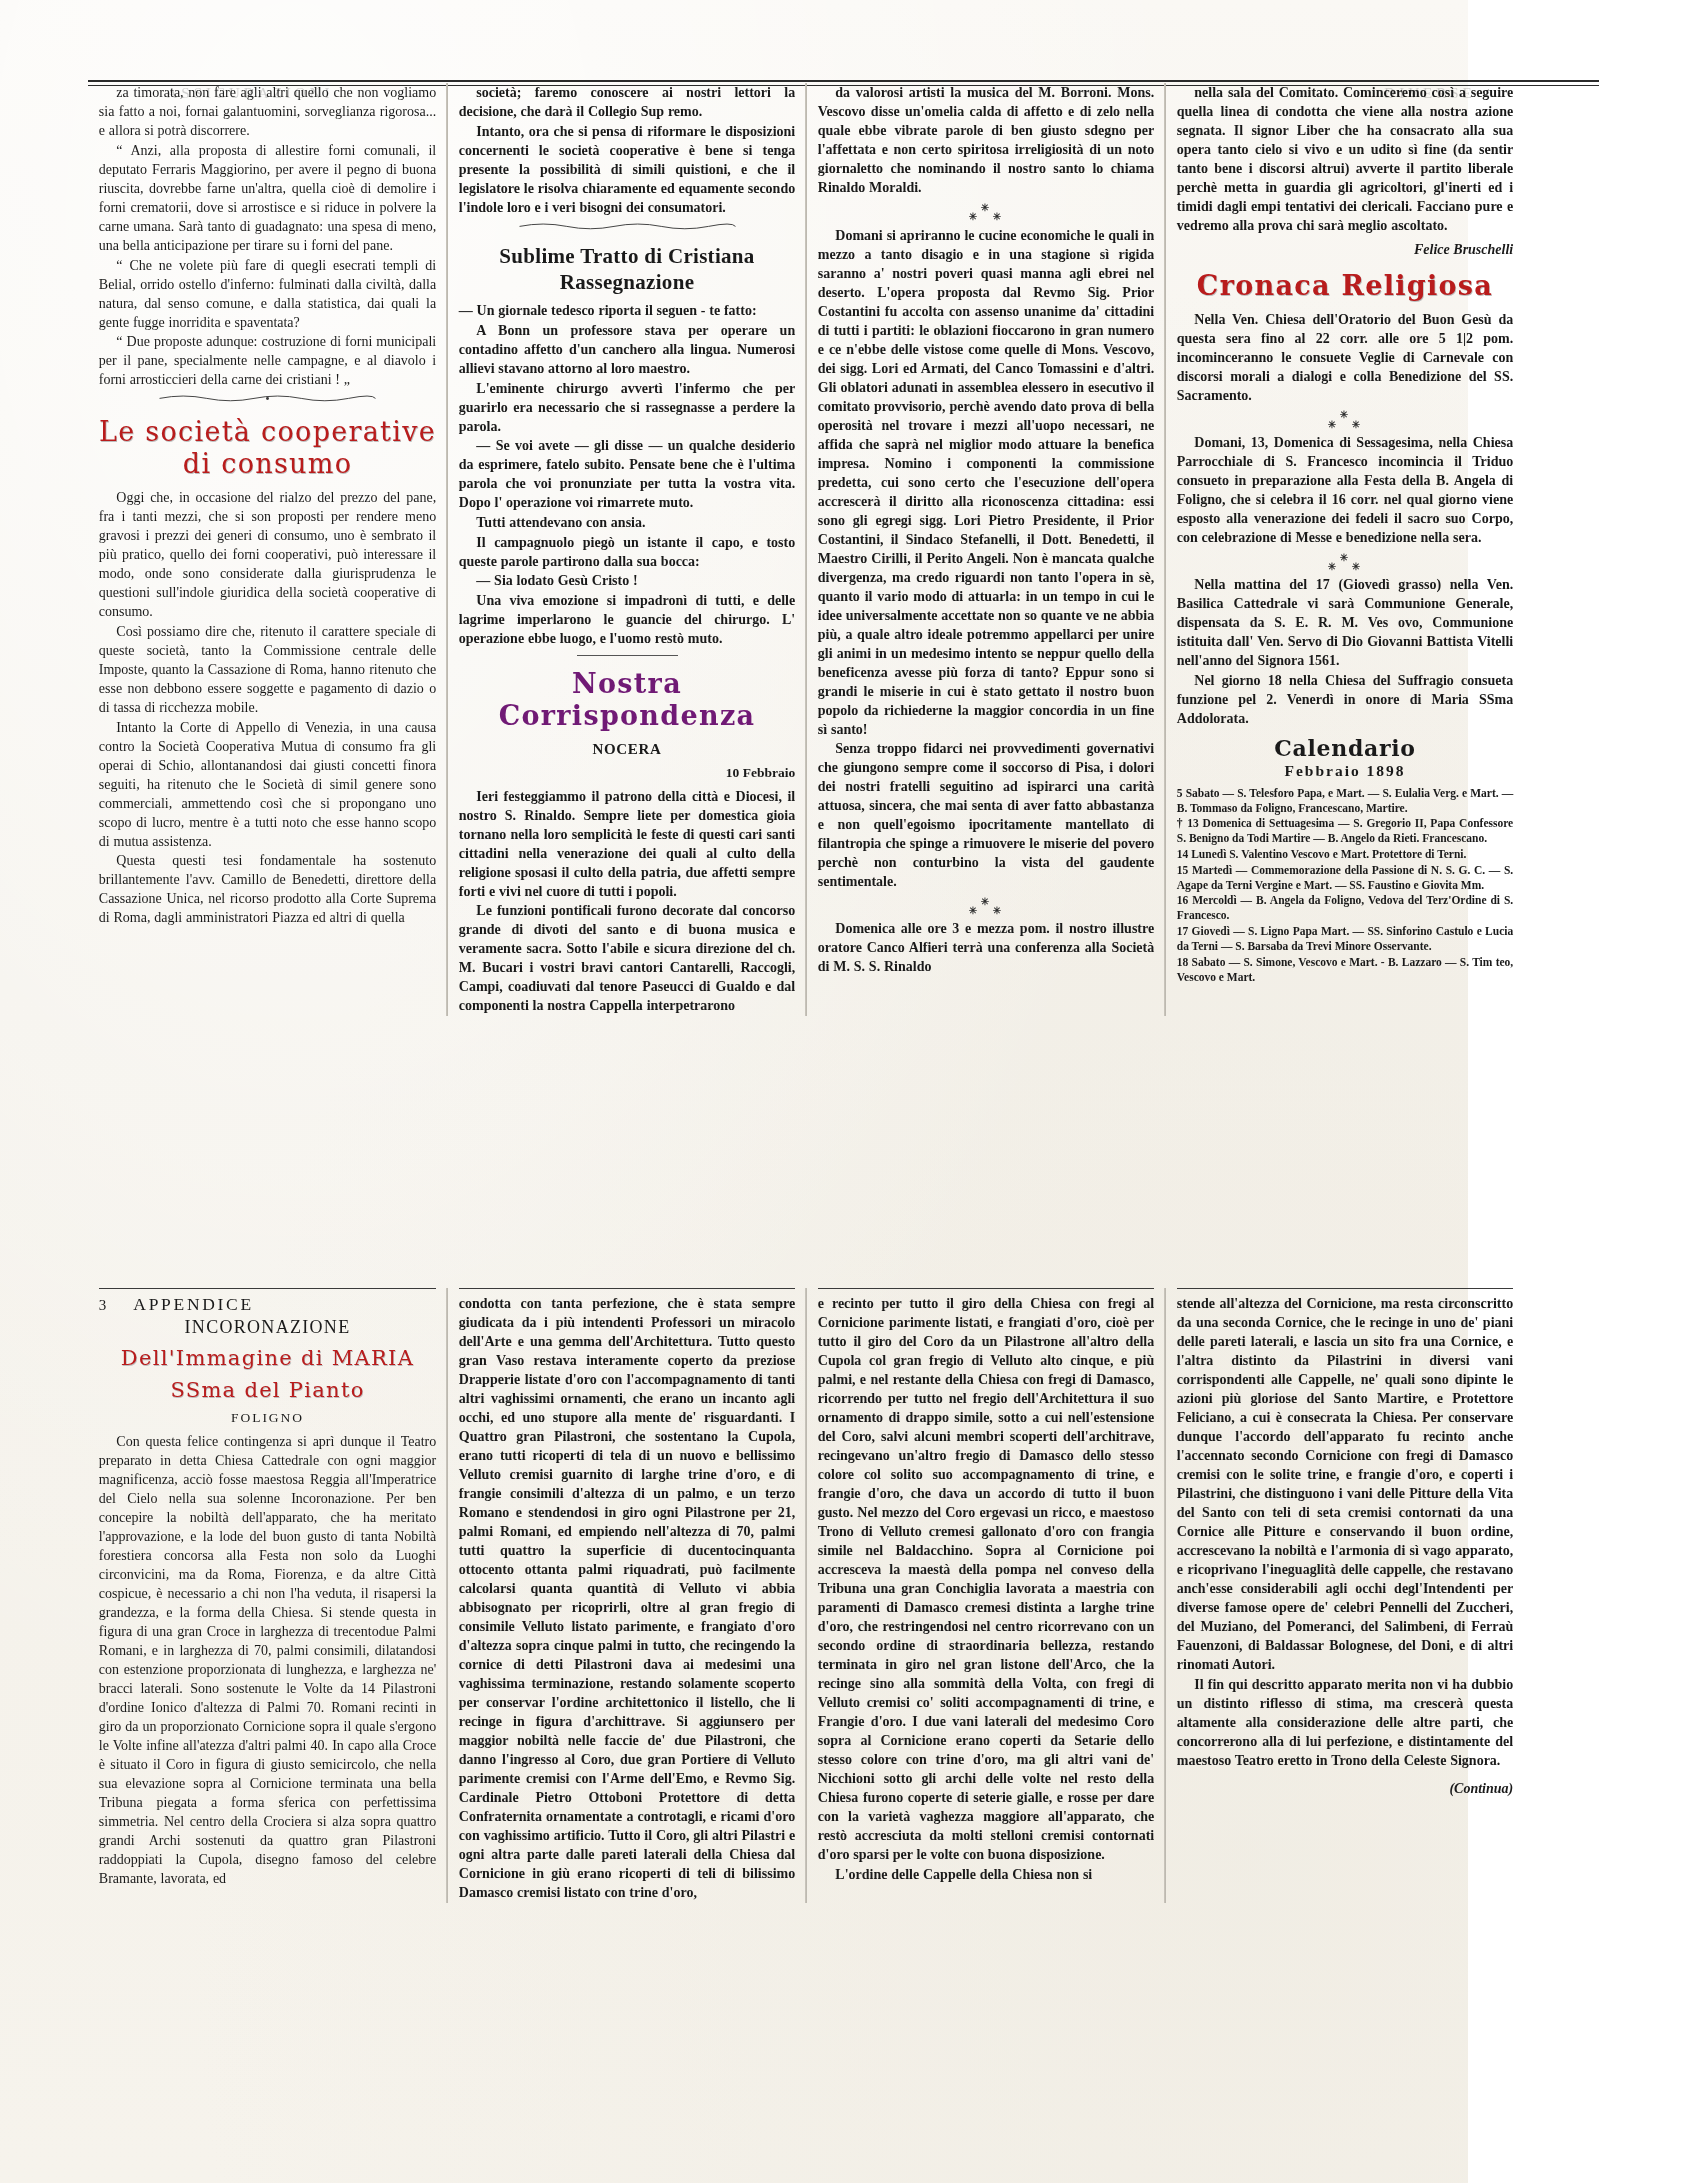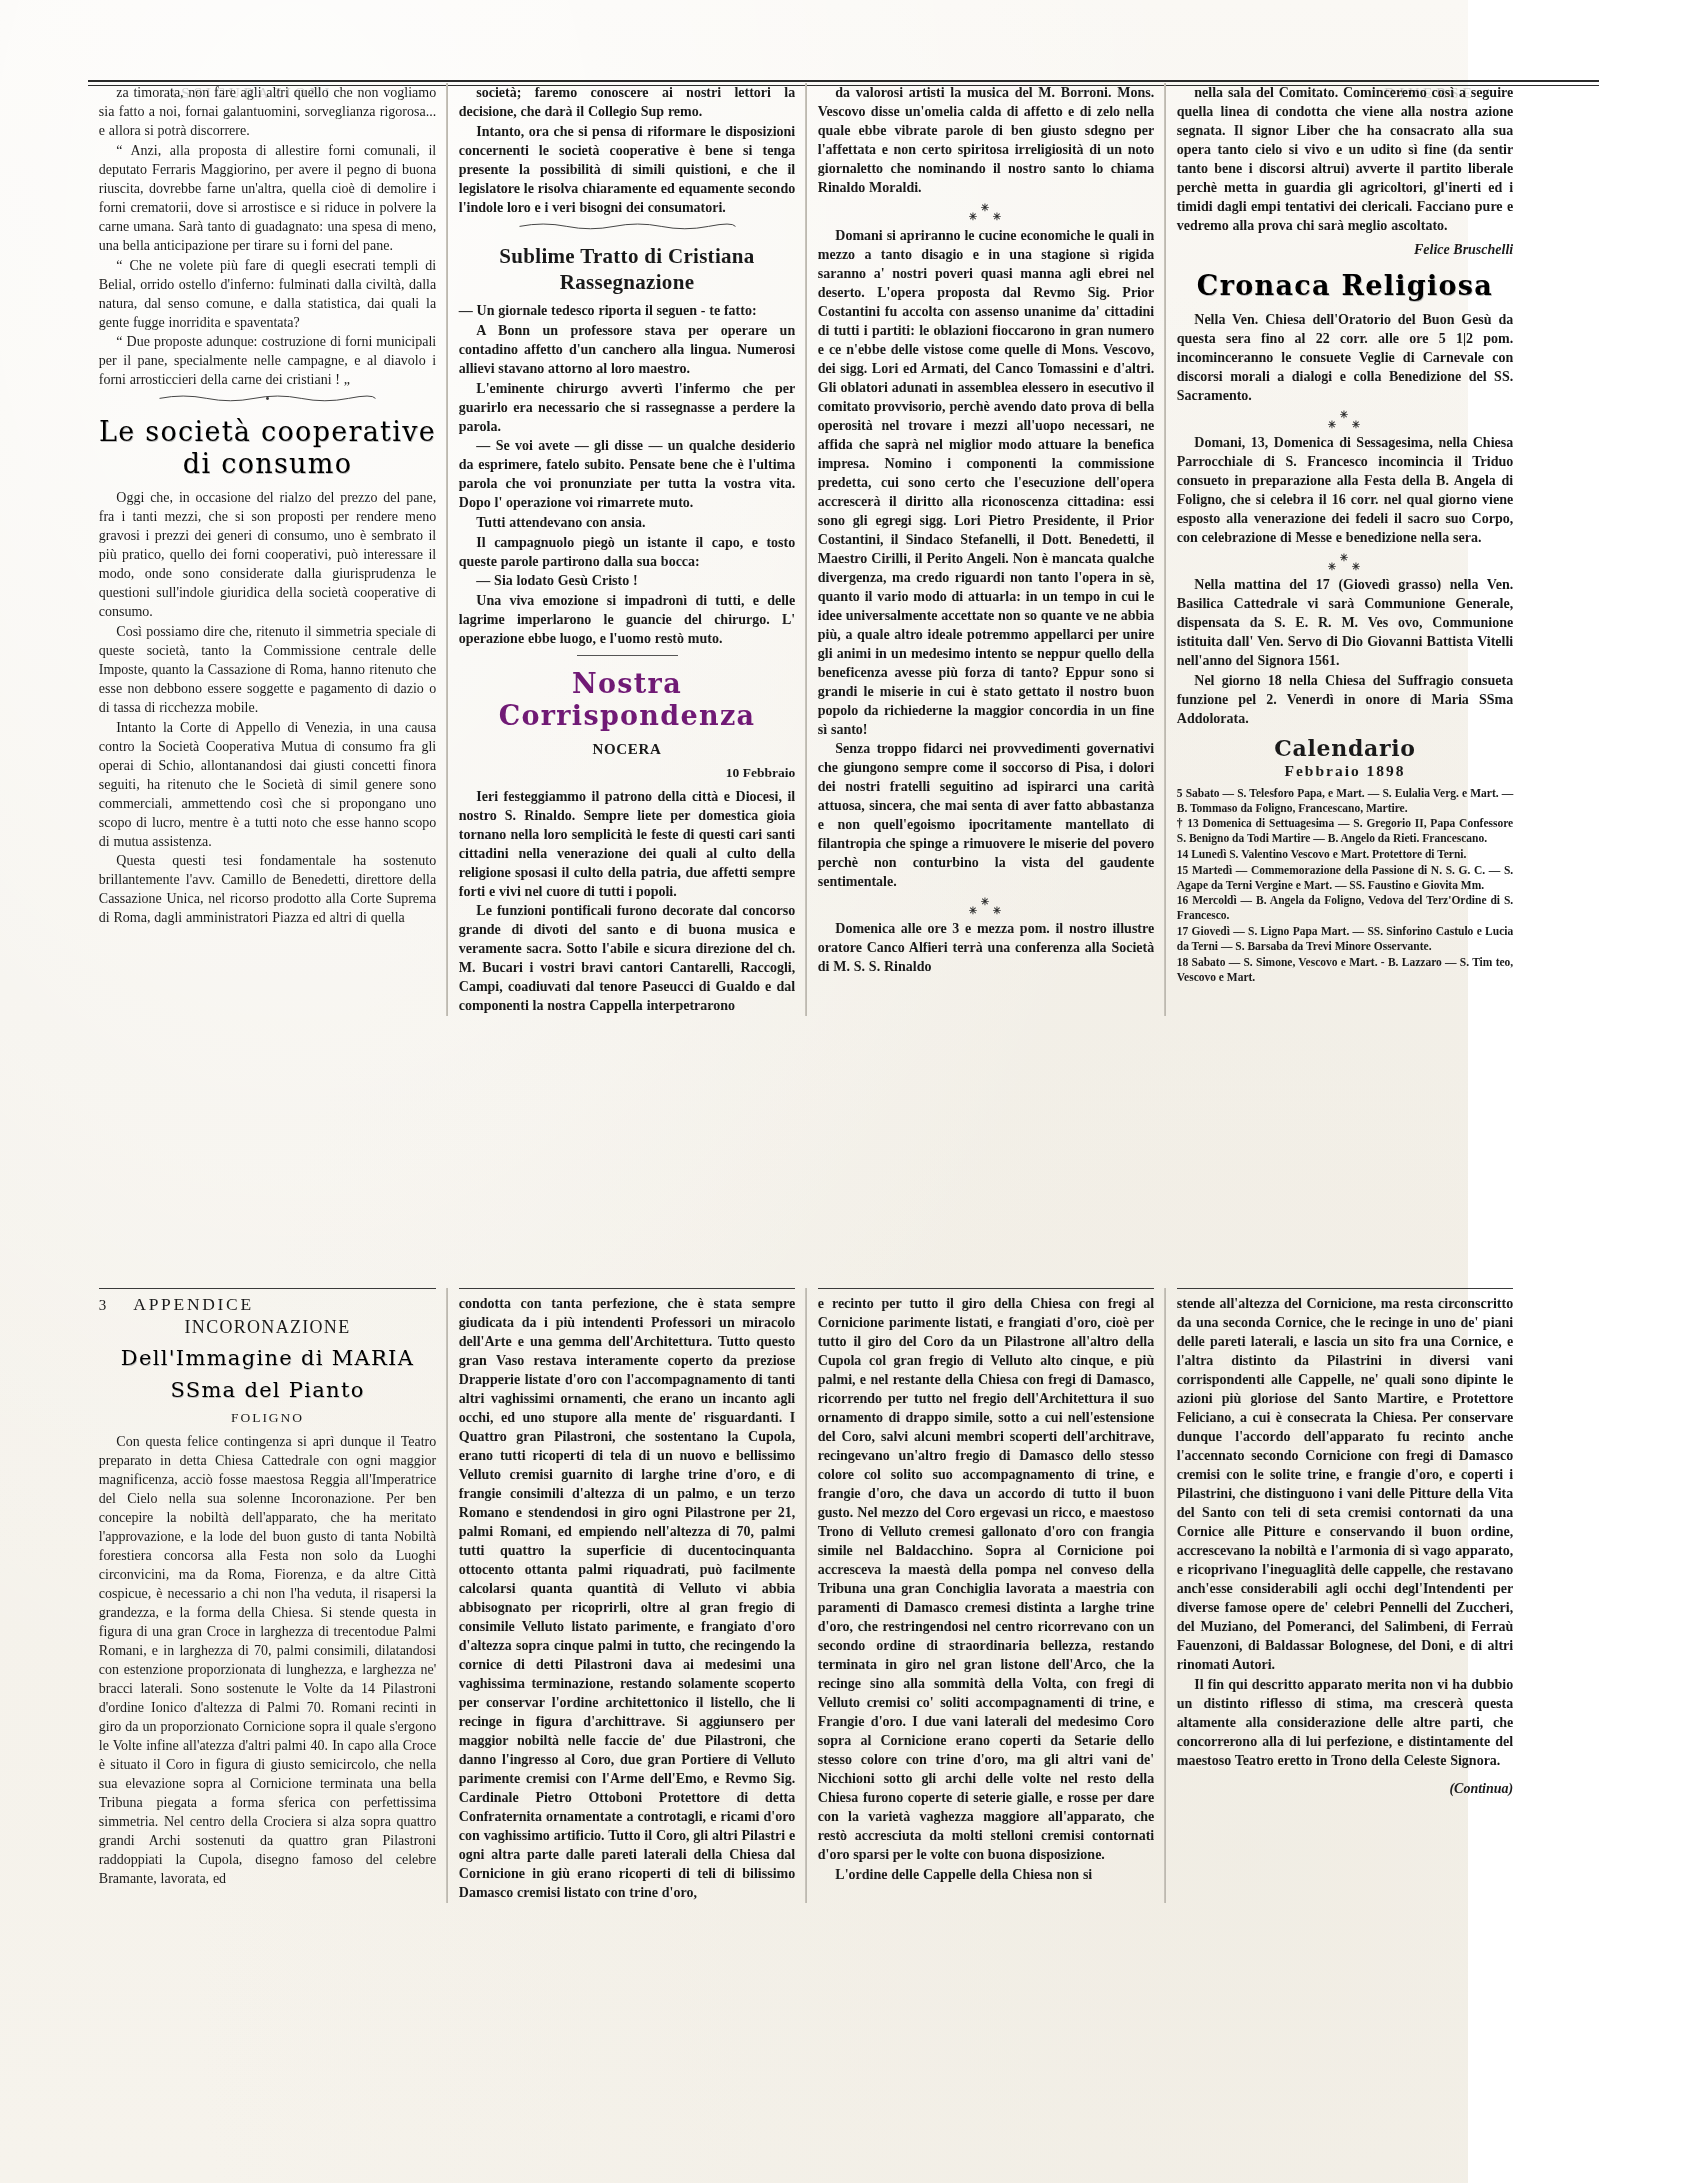--- a/index.html
+++ b/index.html
@@ -92,21 +92,21 @@
   .fancy-title {
     text-align: center;
     font-size: 27px;
     line-height: 32px;
     margin: 12px 0 8px;
     letter-spacing: 1.3px;
     font-family: "DejaVu Serif", serif;
     color: #701a75;
   }
   .fancy-title.outline {
-    color: #000000;
+    color: #b91c1c;
     text-shadow: 0.7px 0.7px 0 #bdbdbd;
   }
   .sub-center {
     text-align: center;
     font-size: 15px;
     line-height: 19px;
     margin: 1.3px 0 6.7px;
     letter-spacing: 0.7px;
   }
   .small-center {
@@ -234,21 +234,21 @@
         <div class="ornament">
           <svg width="223" height="10.8" viewBox="0 0 330 16" aria-hidden="true">
             <path d="M5 8 Q40 1 75 8 T145 8 T215 8 T285 8 T325 8" fill="none" stroke="#3a3a3a" stroke-width="1.4"></path>
             <circle cx="165" cy="8" r="2.2" fill="#3a3a3a"></circle>
           </svg>
         </div>
 
         <div class="fancy-title outline">Le società cooperative di consumo</div>
 
         <p>Oggi che, in occasione del rialzo del prezzo del pane, fra i tanti mezzi, che si son proposti per rendere meno gravosi i prezzi dei generi di consumo, uno è sembrato il più pratico, quello dei forni cooperativi, può interessare il modo, onde sono considerate dalla giurisprudenza le questioni sull'indole giuridica della società cooperative di consumo.</p>
-        <p>Così possiamo dire che, ritenuto il simmetria speciale di queste società, tanto la Commissione centrale delle Imposte, quanto la Cassazione di Roma, hanno ritenuto che esse non debbono essere soggette e pagamento di dazio o di tassa di ricchezza mobile.</p>
+        <p>Così possiamo dire che, ritenuto il carattere speciale di queste società, tanto la Commissione centrale delle Imposte, quanto la Cassazione di Roma, hanno ritenuto che esse non debbono essere soggette e pagamento di dazio o di tassa di ricchezza mobile.</p>
         <p>Intanto la Corte di Appello di Venezia, in una causa contro la Società Cooperativa Mutua di consumo fra gli operai di Schio, allontanandosi dai giusti concetti finora seguiti, ha ritenuto che le Società di simil genere sono commerciali, ammettendo così che si propongano uno scopo di lucro, mentre è a tutti noto che esse hanno scopo di mutua assistenza.</p>
         <p>Questa questi tesi fondamentale ha sostenuto brillantemente l'avv. Camillo de Benedetti, direttore della Cassazione Unica, nel ricorso prodotto alla Corte Suprema di Roma, dagli amministratori Piazza ed altri di quella</p>
       </div>
 
       <div class="col">
         <div class="col-sep"></div>
         <p>società; faremo conoscere ai nostri lettori la decisione, che darà il Collegio Sup remo.</p>
         <p>Intanto, ora che si pensa di riformare le disposizioni concernenti le società cooperative è bene si tenga presente la possibilità di simili quistioni, e che il legislatore le risolva chiaramente ed equamente secondo l'indole loro e i veri bisogni dei consumatori.</p>
 
         <div class="ornament">

